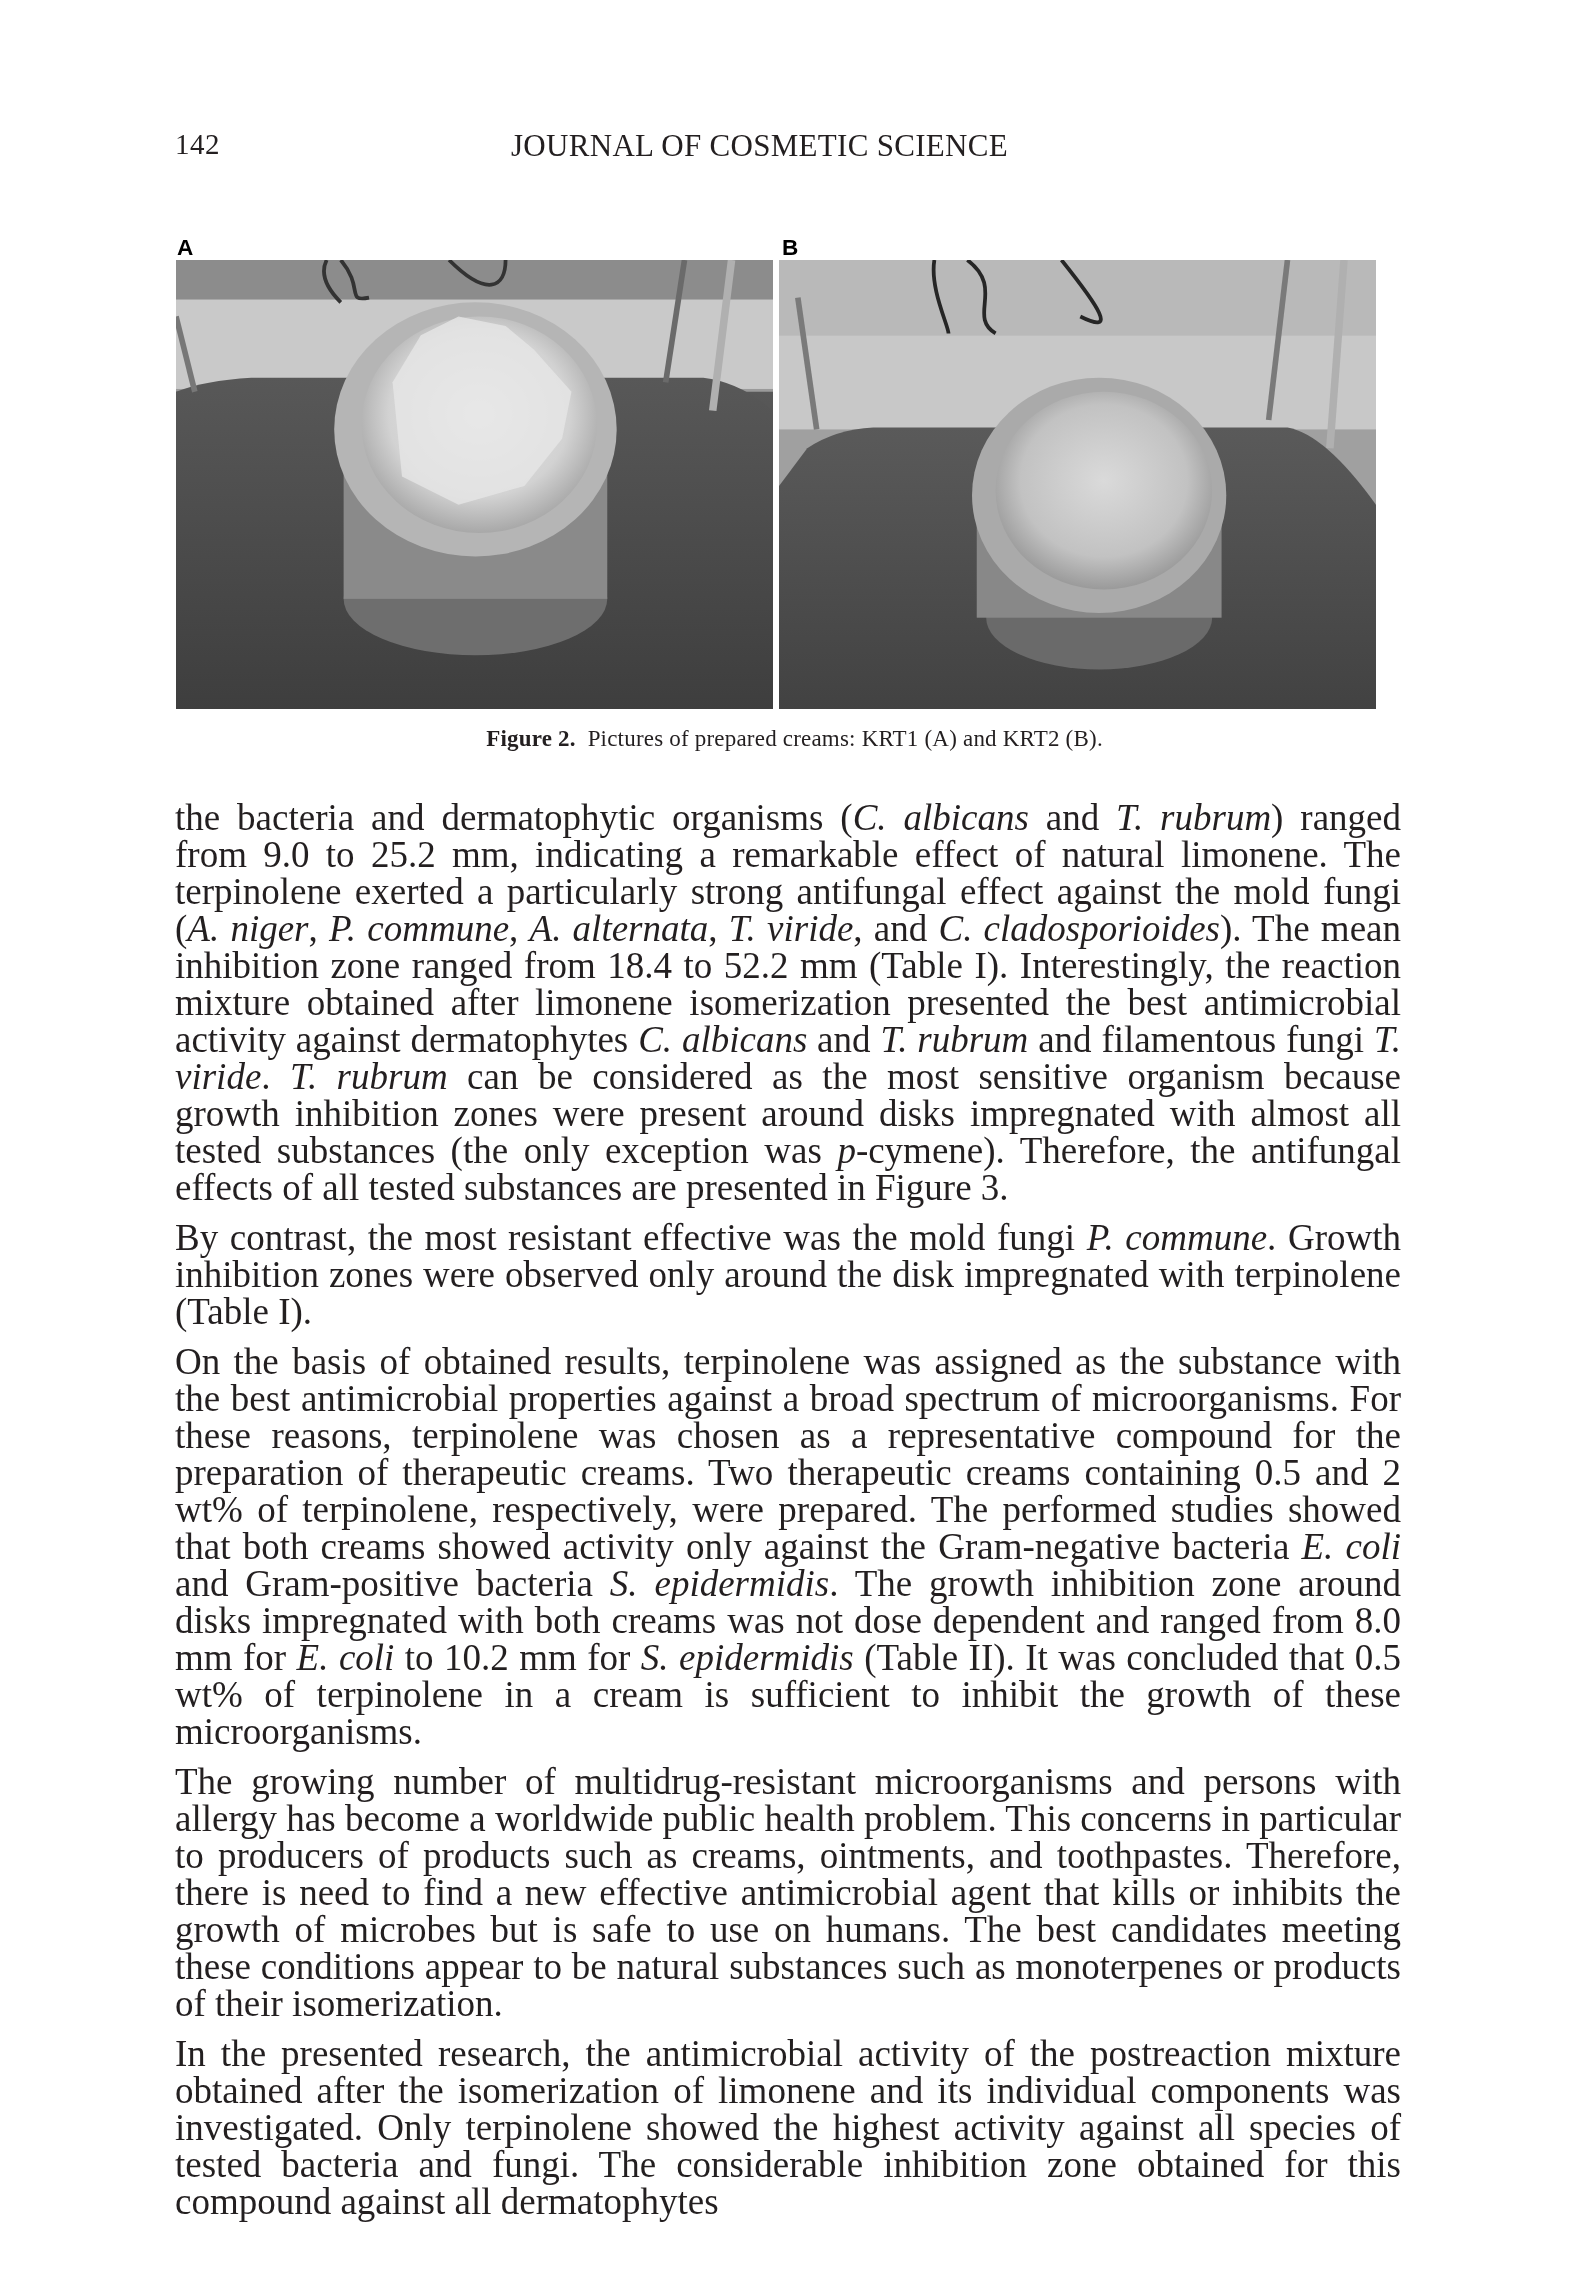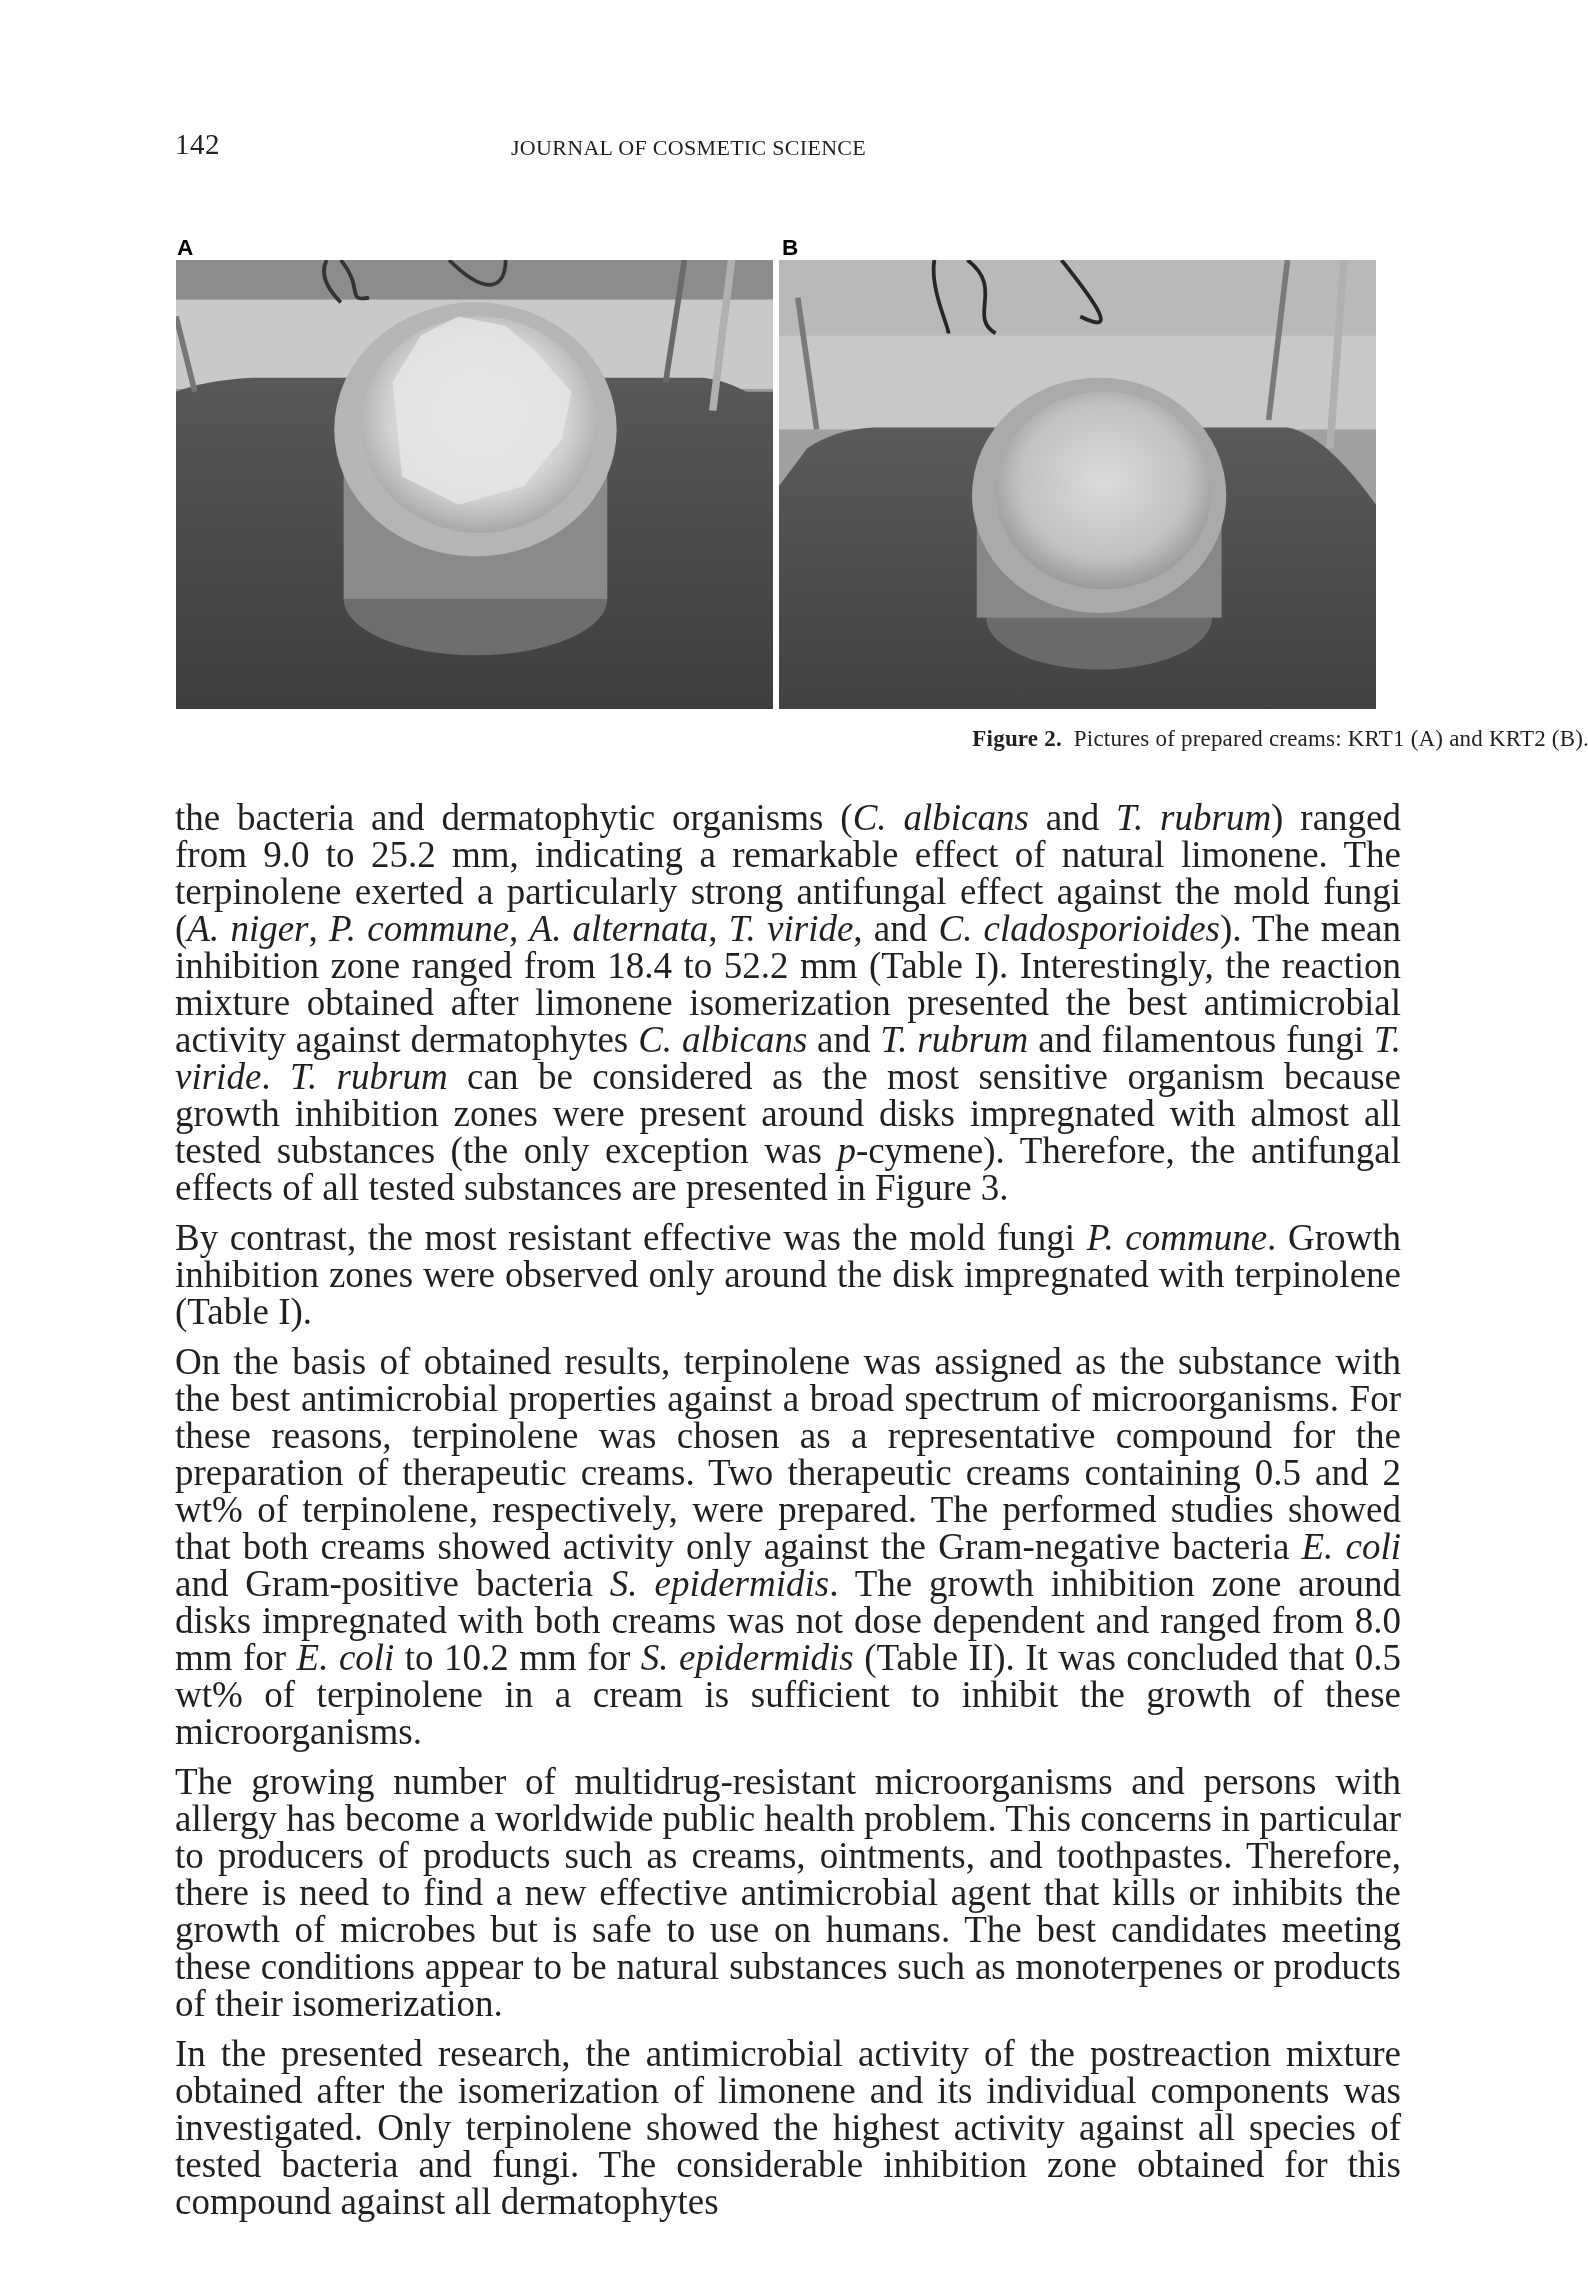--- a/index.html
+++ b/index.html
@@ -1,32 +1,32 @@
 <!DOCTYPE html>
 <html style="font-size:15px"><head>
 <meta charset="utf-8">
 <style>
   html, body { margin: 0; padding: 0; background: #ffffff; }
   body { width: 1589px; height: 2295px; position: relative; overflow: hidden;
          font-family: "Liberation Serif", "DejaVu Serif", serif; color: #231f20; }
   .header { position: absolute; top: 128px; left: 175px; width: 1224px; height: 41px; text-align: center; }
   .page-number { position: absolute; left: 0; top: 0; font-size: 29px; letter-spacing: 0.5px; }
-  .running-head { position: absolute; left: 336px; top: 7px; font-size: 22px; letter-spacing: 0.3px; }
+  .running-head { position: absolute; left: 336px; top: 0; font-size: 31px; letter-spacing: 0.3px; }
 
   .figure { position: absolute; top: 235px; left: 175px; width: 1224px; height: 490px; }
   .panel-label { position: absolute; top: 0; font-family: "Liberation Sans", "DejaVu Sans", sans-serif;
                  font-weight: bold; font-size: 22.6px; color: #000; }
   .panel-label.a { left: 1.9px; }
   .panel-label.b { left: 607px; }
   .photo { position: absolute; top: 24.5px; width: 597px; height: 449px; overflow: hidden; background: #5a5a5a; }
   .photo.a { left: 0.9px; }
   .photo.b { left: 604px; }
   .photo svg { display: block; width: 100%; height: 100%; }
 
-  .caption { position: absolute; top: 726px; left: 0; width: 1589px; text-align: right; font-size: 23px; }
+  .caption { position: absolute; top: 726px; left: 0; width: 1589px; text-align: center; font-size: 23px; }
   .caption .fig-label { font-weight: normal; letter-spacing: 0.2px; }
   .caption .fig-label b { font-weight: bold; }
 
   .body-text { position: absolute; top: 799px; left: 175px; width: 1226px; font-size: 37px; line-height: 37px;
                text-align: justify; }
   .body-text p { margin: 0 0 13px 0; hyphens: manual; }
   .body-text i { font-style: italic; }
 </style>
 </head>
 <body>

